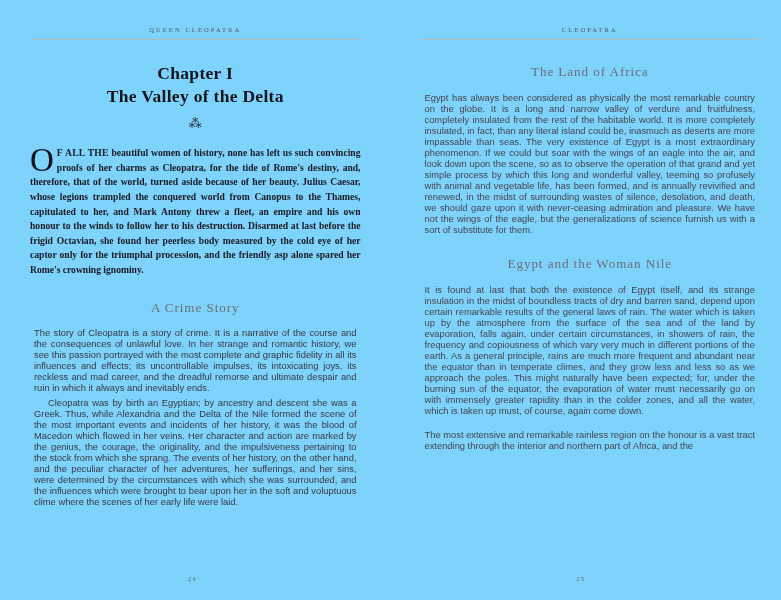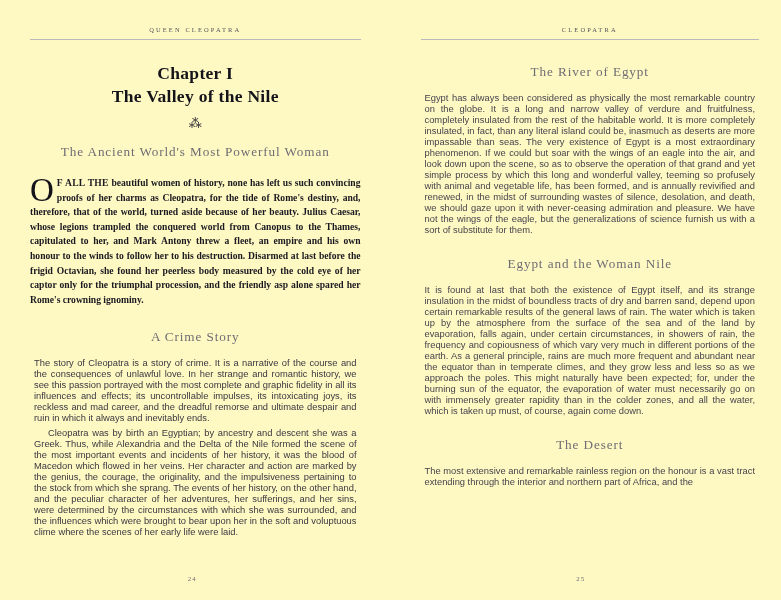--- a/index.html
+++ b/index.html
@@ -20,21 +20,21 @@
     width: 781px;
     height: 600px;
     box-sizing: border-box;
   }
 
   .page {
     position: relative;
     width: 390.5px;
     height: 600px;
     box-sizing: border-box;
-    background: #fef9c3;
+    background: #7dd3fc;
   }
 
   .page-left  { padding: 0 30px 0 30px; }
   .page-right { padding: 0 22px 0 30px; }
 
   
   .running-head {
     margin-top: 18px;
     text-align: center;
     border-bottom: 1px solid #b9b9bb;
@@ -162,26 +162,25 @@
 <div class="spread">
 
   <div class="page page-left">
 
     <div class="running-head">
       <span class="running-head-text">QUEEN CLEOPATRA</span>
     </div>
 
     <div class="chapter-block">
       <div class="chapter-number">Chapter I</div>
-      <div class="chapter-title">The Valley of the Nile</div>
+      <div class="chapter-title">The Valley of the Delta</div>
     </div>
 
     <div class="ornament">⁂</div>
 
-    <div class="subtitle">The Ancient World's Most Powerful Woman</div>
 
     <div class="para-block" style="margin-top:16px;">
       <p class="opening-para"><span class="dropcap">O</span><span class="smallcaps">F ALL THE</span><span> beautiful women of history, none has left us such convincing proofs of her charms as Cleopatra, for the tide of Rome's destiny, and, therefore, that of the world, turned aside because of her beauty. Julius Caesar, whose legions trampled the conquered world from Canopus to the Thames, capitulated to her, and Mark Antony threw a fleet, an empire and his own honour to the winds to follow her to his destruction. Disarmed at last before the frigid Octavian, she found her peerless body measured by the cold eye of her captor only for the triumphal procession, and the friendly asp alone spared her Rome's crowning ignominy.</span></p>
     </div>
 
     <div style="margin-top:22px;">
       <div class="section-heading">A Crime Story</div>
     </div>
 
     <div class="para-block" style="margin-top:13px;">
@@ -193,33 +192,32 @@
   </div>
 
   <div class="gutter"></div>
 
   <div class="page page-right">
 
     <div class="running-head">
       <span class="running-head-text">CLEOPATRA</span>
     </div>
 
-    <div class="section-heading first-right">The River of Egypt</div>
+    <div class="section-heading first-right">The Land of Africa</div>
 
     <div class="para-block">
       <p class="body-para right-para">Egypt has always been considered as physically the most remarkable country on the globe. It is a long and narrow valley of verdure and fruitfulness, completely insulated from the rest of the habitable world. It is more completely insulated, in fact, than any literal island could be, inasmuch as deserts are more impassable than seas. The very existence of Egypt is a most extraordinary phenomenon. If we could but soar with the wings of an eagle into the air, and look down upon the scene, so as to observe the operation of that grand and yet simple process by which this long and wonderful valley, teeming so profusely with animal and vegetable life, has been formed, and is annually revivified and renewed, in the midst of surrounding wastes of silence, desolation, and death, we should gaze upon it with never-ceasing admiration and pleasure. We have not the wings of the eagle, but the generalizations of science furnish us with a sort of substitute for them.</p>
     </div>
 
     <div class="section-heading mid">Egypt and the Woman Nile</div>
 
     <div class="para-block">
       <p class="body-para right-para">It is found at last that both the existence of Egypt itself, and its strange insulation in the midst of boundless tracts of dry and barren sand, depend upon certain remarkable results of the general laws of rain. The water which is taken up by the atmosphere from the surface of the sea and of the land by evaporation, falls again, under certain circumstances, in showers of rain, the frequency and copiousness of which vary very much in different portions of the earth. As a general principle, rains are much more frequent and abundant near the equator than in temperate climes, and they grow less and less so as we approach the poles. This might naturally have been expected; for, under the burning sun of the equator, the evaporation of water must necessarily go on with immensely greater rapidity than in the colder zones, and all the water, which is taken up must, of course, again come down.</p>
     </div>
 
-    <div class="section-heading mid">The Desert</div>
 
     <div class="para-block">
       <p class="body-para right-para">The most extensive and remarkable rainless region on the honour is a vast tract extending through the interior and northern part of Africa, and the</p>
     </div>
 
     <div class="folio">25</div>
   </div>
 
 </div>
 

